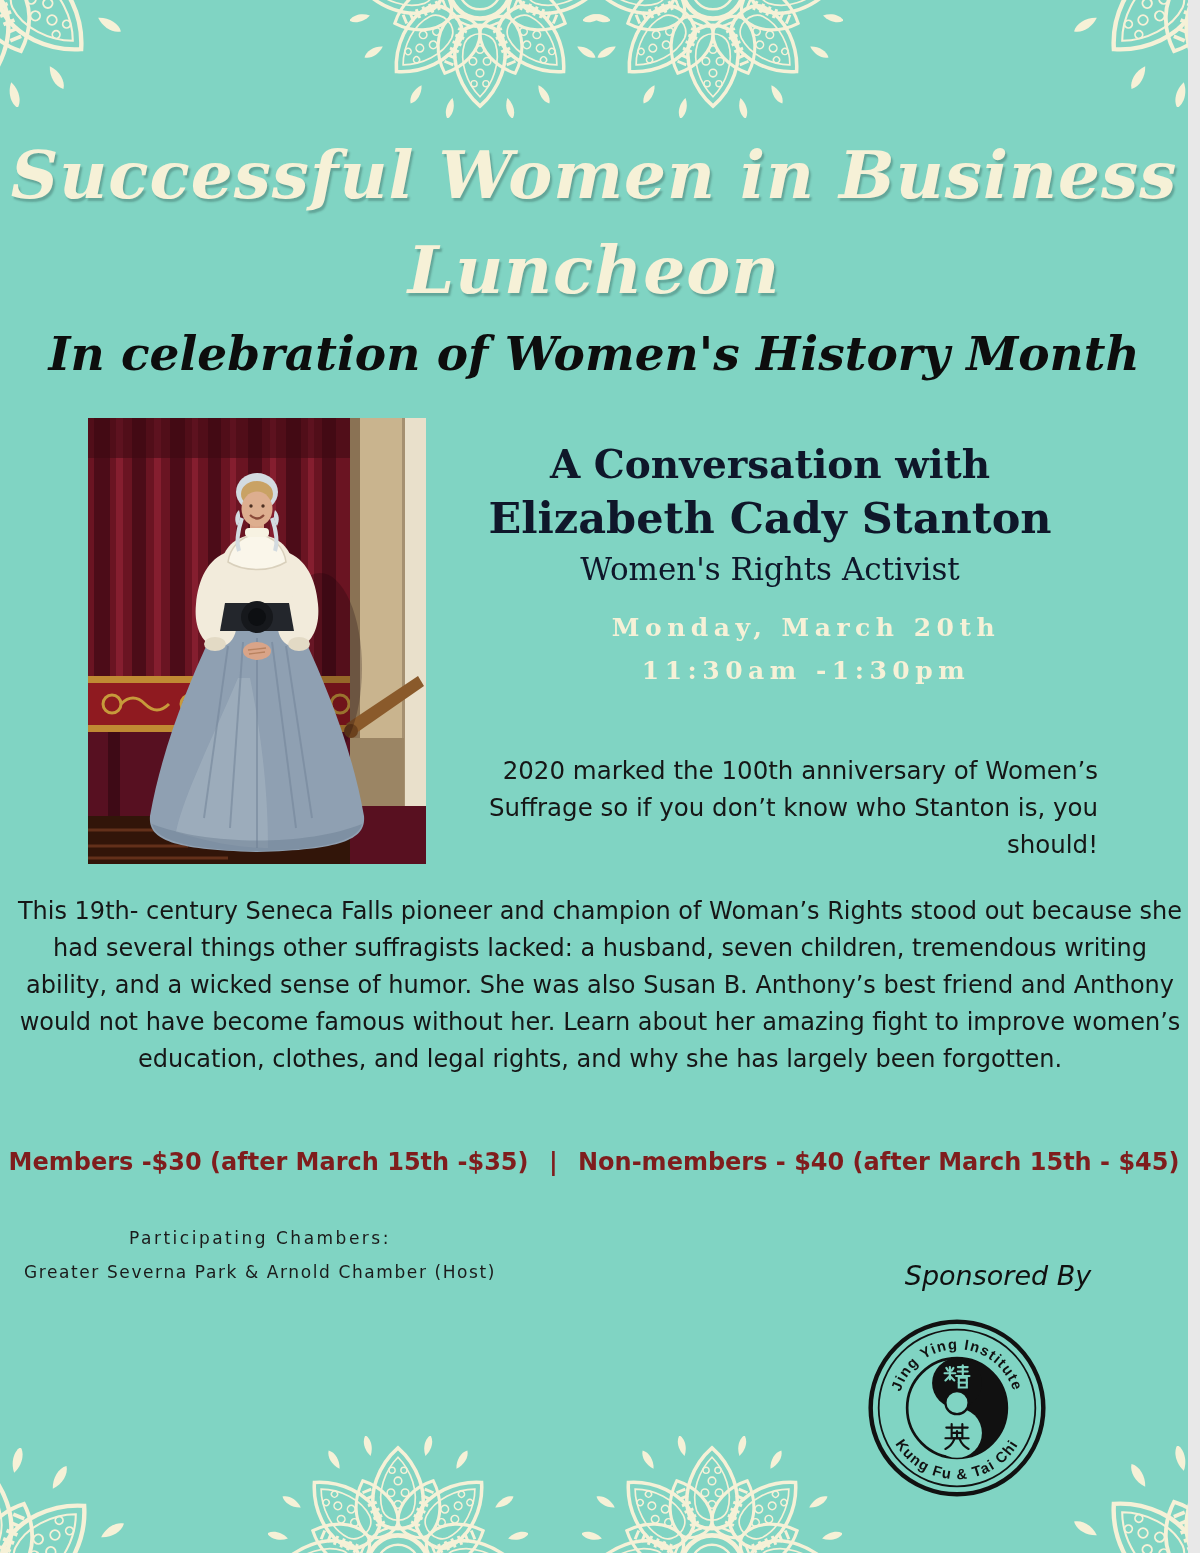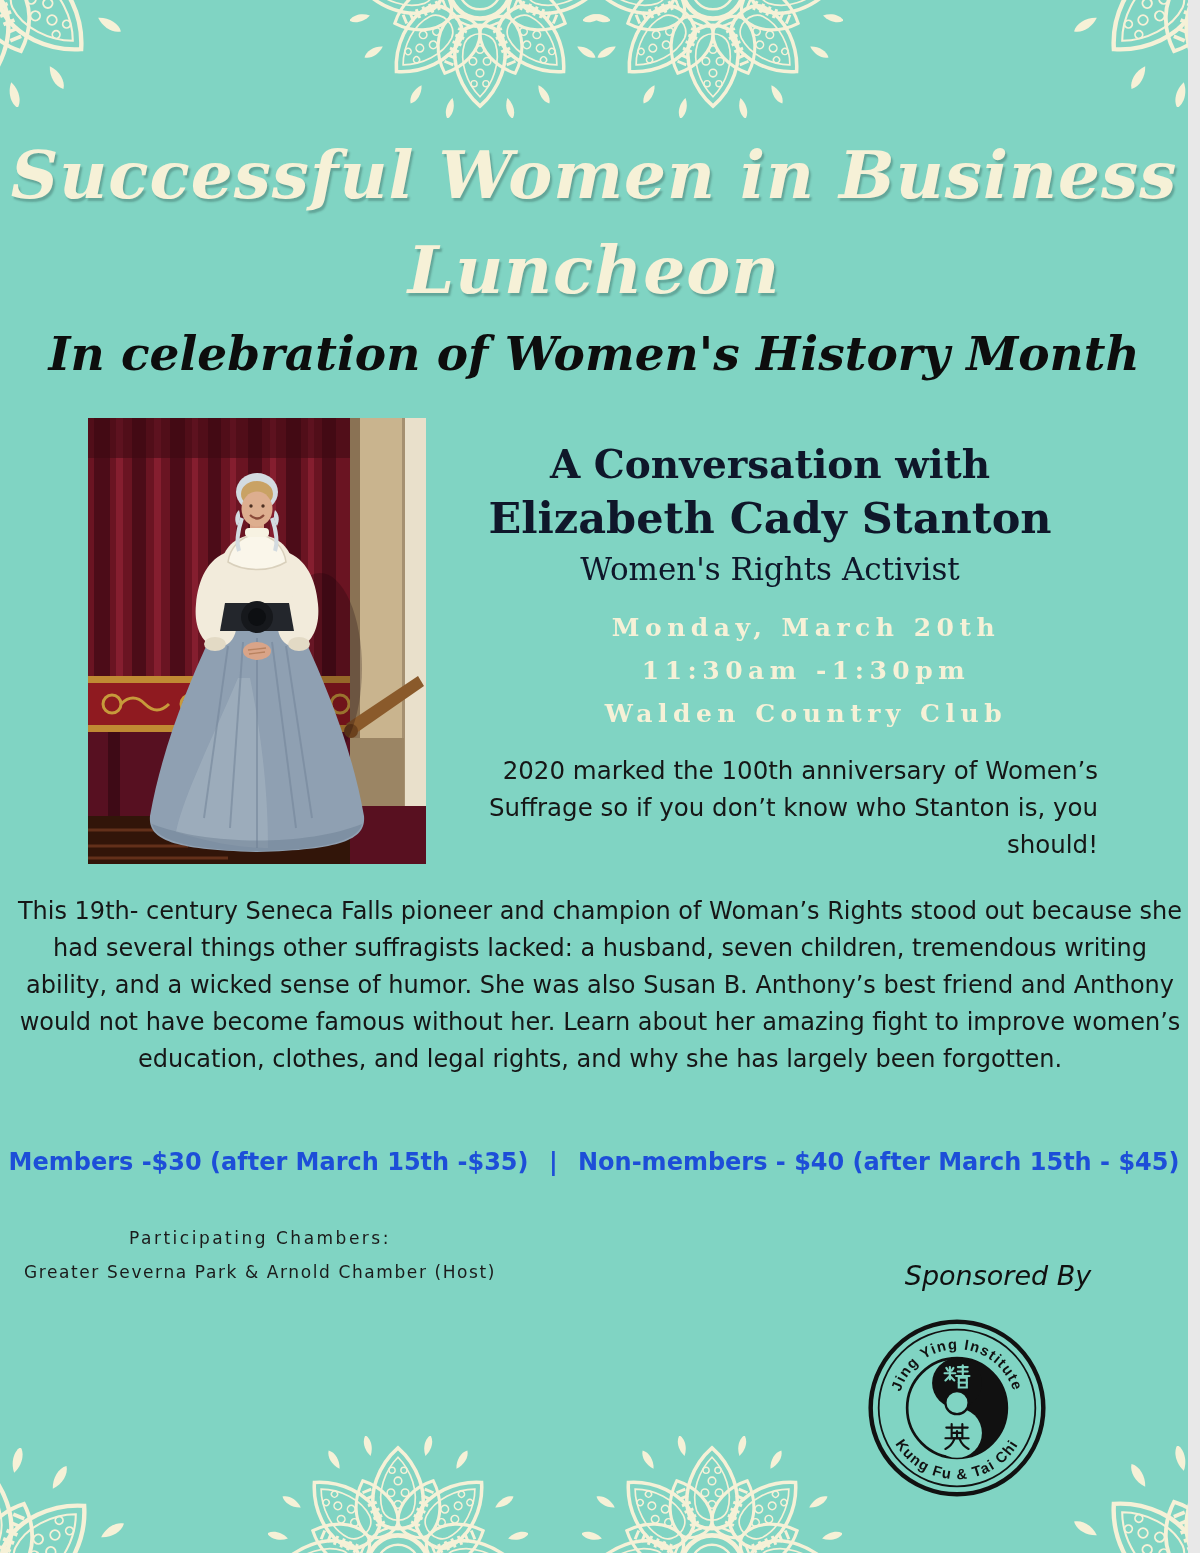--- a/index.html
+++ b/index.html
@@ -32,21 +32,21 @@
         font-family:"DejaVu Serif",serif;font-weight:bold;font-size:25px;line-height:43px;
         letter-spacing:5.5px;color:var(--cream);}
 
   .intro{position:absolute;left:408px;top:752px;width:690px;text-align:right;
          font-size:24.5px;line-height:37px;color:#161616;}
 
   .desc{position:absolute;left:15px;top:893px;width:1170px;text-align:center;
         font-size:24px;line-height:37px;color:#161616;}
 
   .pricing{position:absolute;left:0;top:1148px;width:100%;text-align:center;
-           font-weight:bold;font-size:24px;color:#1d4ed8;}
+           font-weight:bold;font-size:24px;color:#7f1d1d;}
   .pricing .sep{margin:0 12px;font-weight:bold;}
 
   .chambers{position:absolute;left:20px;top:1228px;width:480px;text-align:center;color:#1b1b1b;}
   .chambers .label{font-size:17px;letter-spacing:2.5px;margin-bottom:14px;}
   .chambers .value{font-size:17px;letter-spacing:1.6px;}
 
   .sponsor-label{position:absolute;left:848px;top:1260px;width:300px;text-align:center;
                  font-style:italic;font-size:27px;color:#101010;}
 
   .logo{position:absolute;left:868px;top:1318px;width:178px;height:180px;}
@@ -258,21 +258,20 @@
 
   <div class="conv">
     <div class="l1">A Conversation with</div>
     <div class="l2">Elizabeth Cady Stanton</div>
     <div class="role">Women's Rights Activist</div>
   </div>
 
   <div class="when">
     <div>Monday, March 20th</div>
     <div>11:30am -1:30pm</div>
-    <div>Walden Country Club</div>
   </div>
 
   <div class="intro">2020 marked the 100th anniversary of Women’s Suffrage so if you don’t know who Stanton is, you should!</div>
 
   <div class="desc">This 19th- century Seneca Falls pioneer and champion of Woman’s Rights stood out because she had several things other suffragists lacked: a husband, seven children, tremendous writing ability, and a wicked sense of humor. She was also Susan B. Anthony’s best friend and Anthony would not have become famous without her. Learn about her amazing fight to improve women’s education, clothes, and legal rights, and why she has largely been forgotten.</div>
 
   <div class="pricing">
     <span>Members -$30 (after March 15th -$35)</span>
     <span class="sep">|</span>
     <span>Non-members - $40 (after March 15th - $45)</span>

